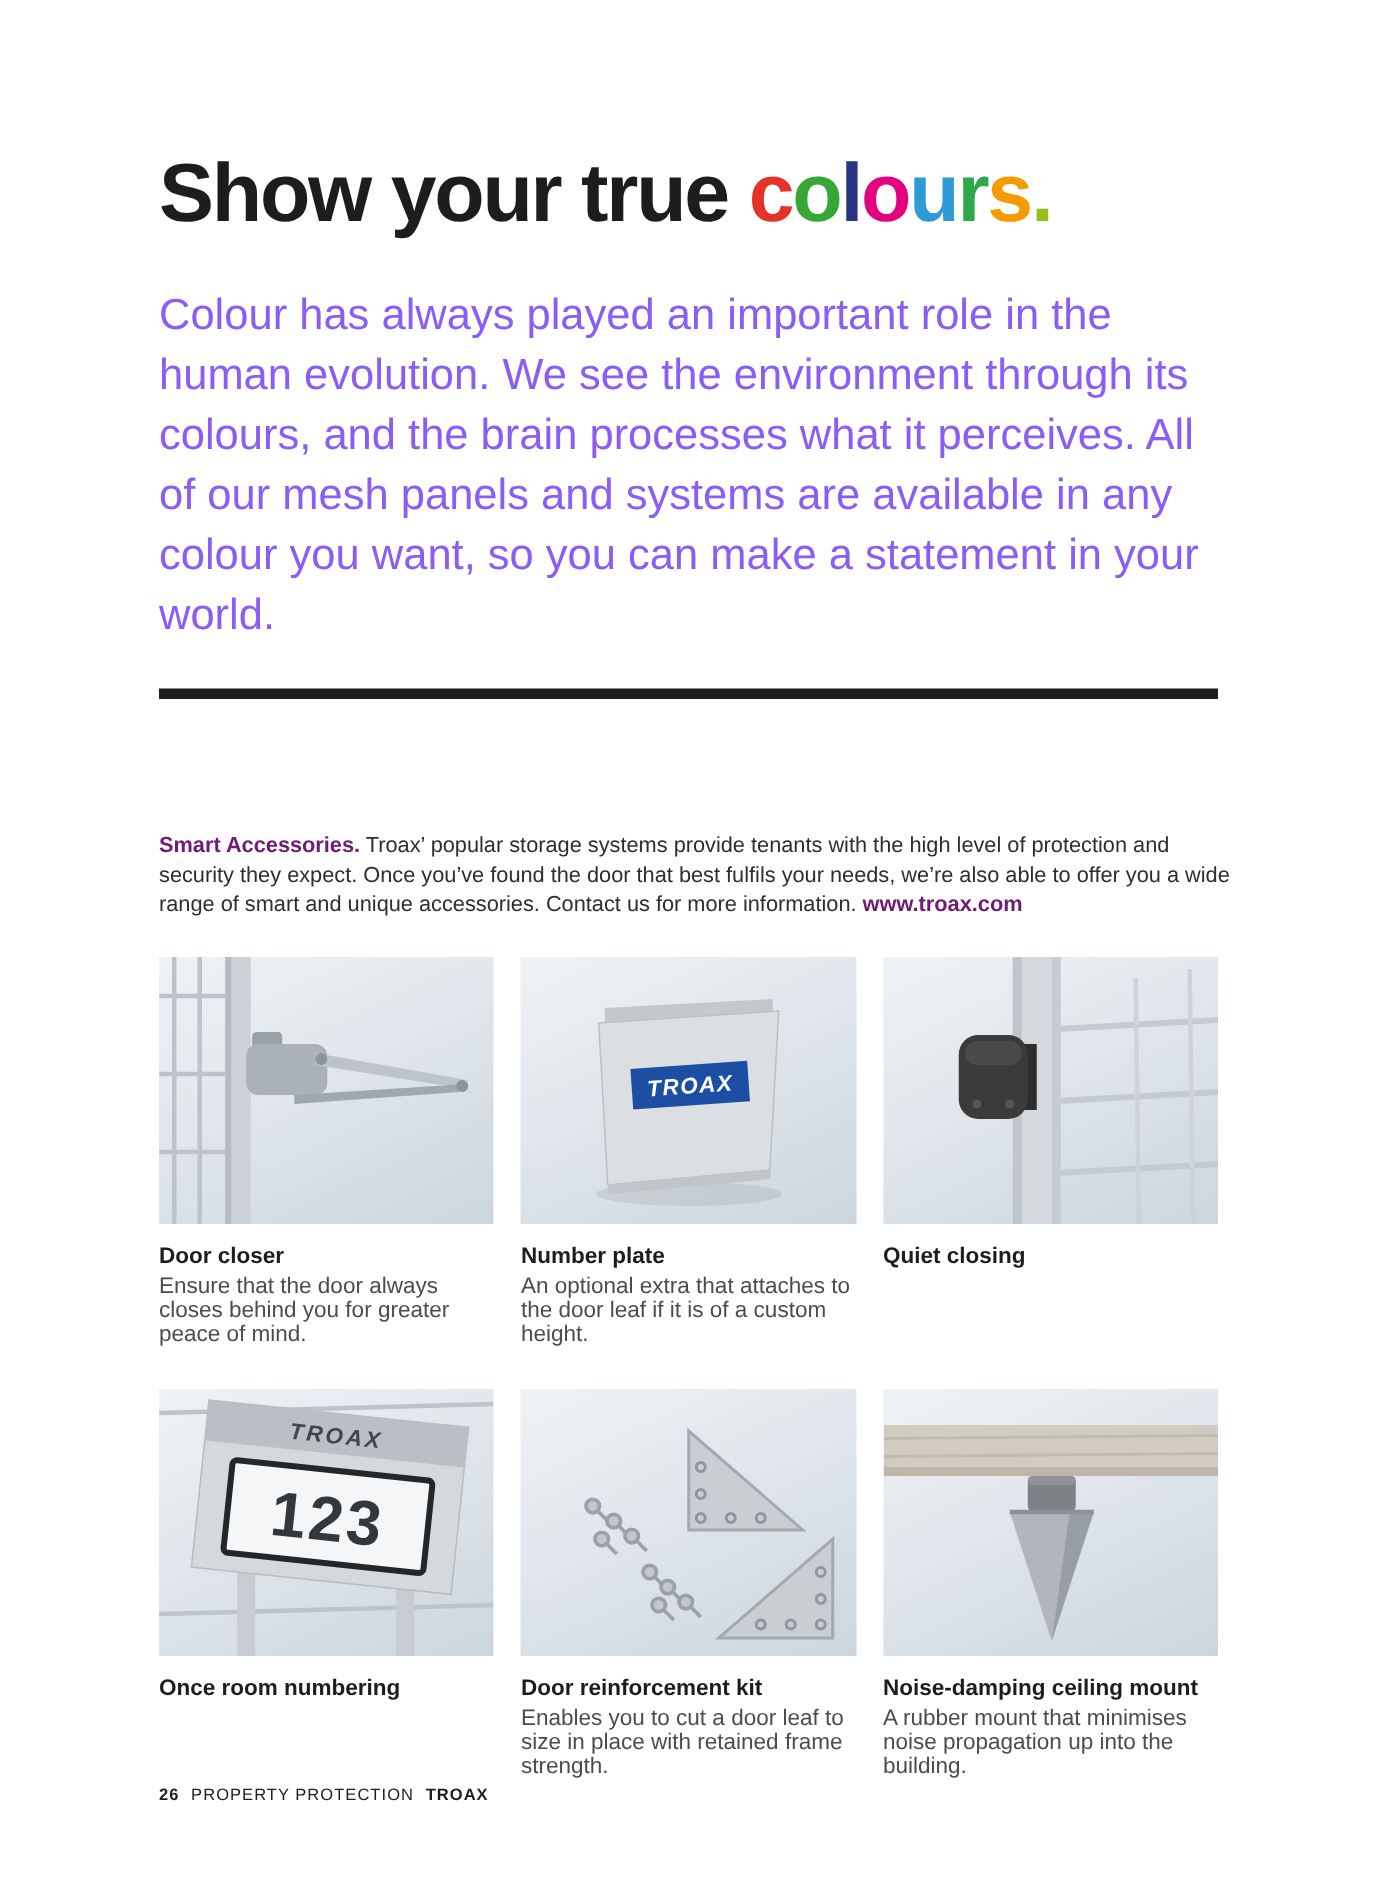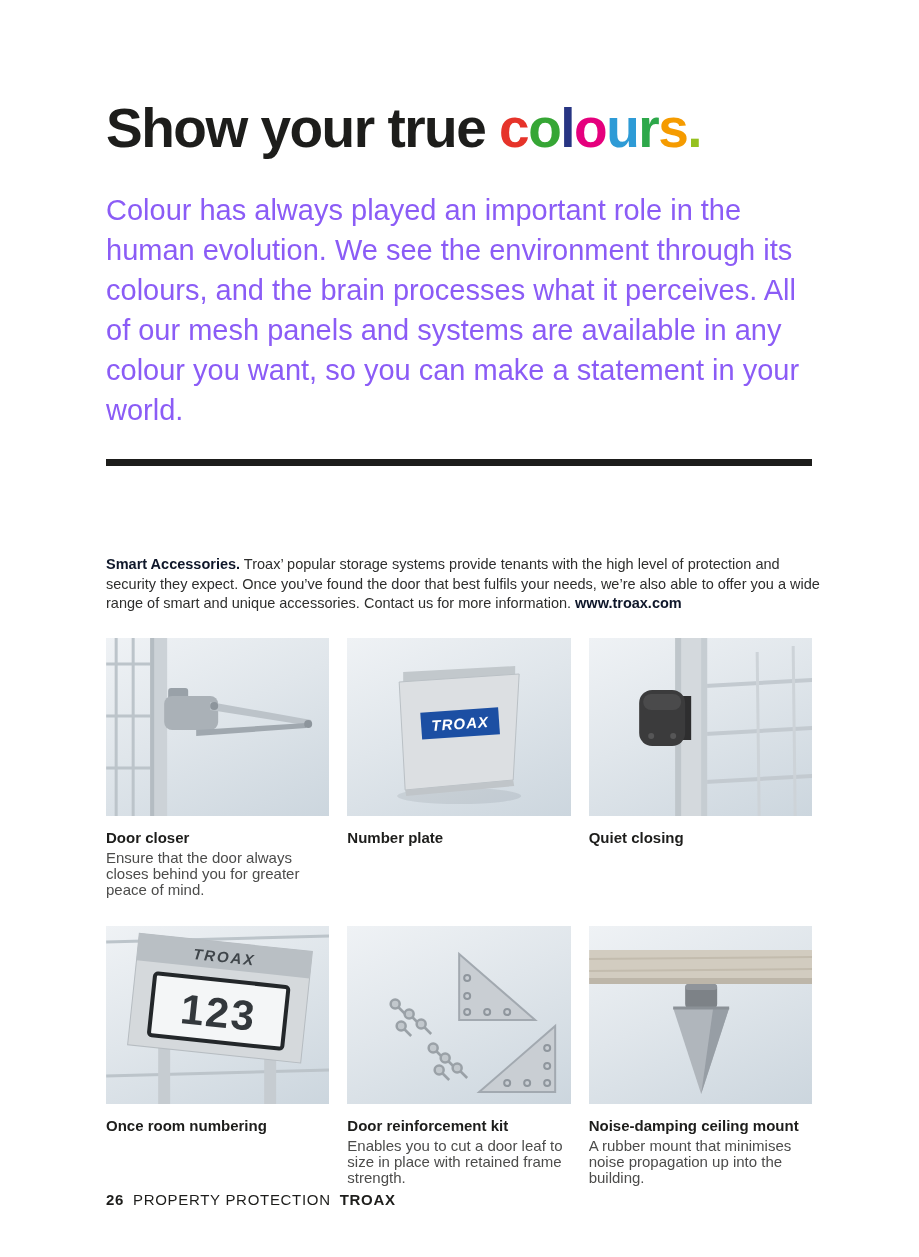--- a/index.html
+++ b/index.html
@@ -47,21 +47,21 @@
   .lead {
     position: absolute;
     left: 106px;
     top: 555px;
     width: 714px;
     margin: 0;
     font-size: 14.5px;
     line-height: 19.5px;
     color: #2e2e2d;
   }
-  .lead strong { color: #0f172a; }
+  .lead strong { color: #701a75; }
   .lead .link { cursor: pointer; }
   .grid {
     position: absolute;
     left: 106px;
     top: 638px;
     width: 706px;
     display: grid;
     grid-template-columns: repeat(3, 1fr);
     column-gap: 18px;
     row-gap: 28px;
@@ -81,21 +81,21 @@
   .card-desc {
     margin: 0;
     font-size: 15px;
     line-height: 16px;
     color: #4c4c4b;
   }
   .footer {
     position: absolute;
     left: 106px;
     top: 1191px;
-    font-size: 15px;
+    font-size: 11px;
     letter-spacing: 0.7px;
     color: #1d1d1b;
   }
   .footer .fb { font-weight: 700; }
   .footer span { margin-right: 4px; }
   .logo-text {
     font-family: "Liberation Sans", sans-serif;
     font-weight: bold;
     font-style: italic;
   }
@@ -148,20 +148,21 @@
           <polygon points="56,34 168,28 168,44 56,50" fill="#c2c8cc"></polygon>
           <polygon points="52,44 172,36 166,142 58,152" fill="#dcdfe2" stroke="#bac0c5" stroke-width="1"></polygon>
           <polygon points="58,152 166,142 167,148 59,158" fill="#c0c5c9"></polygon>
           <g transform="rotate(-4 112 86)">
             <rect x="74" y="72" width="78" height="27" fill="#1c4fa3"></rect>
             <text class="logo-text" x="113" y="91" font-size="15" fill="#ffffff" text-anchor="middle" letter-spacing="1">TROAX</text>
           </g>
         </svg>
       </div>
       <h3 class="card-title">Number plate</h3>
+      <p class="card-desc">An optional extra that attaches to the door leaf if it is of a custom height.</p>
     </div>
 
     <div class="card">
       <div class="card-img">
         <svg viewBox="0 0 223 178">
           <line x1="116" y1="48" x2="223" y2="42" stroke="#c3cad0" stroke-width="4"></line>
           <line x1="116" y1="96" x2="223" y2="90" stroke="#c3cad0" stroke-width="4"></line>
           <line x1="116" y1="144" x2="223" y2="138" stroke="#c3cad0" stroke-width="4"></line>
           <line x1="168" y1="14" x2="170" y2="178" stroke="#cdd3d8" stroke-width="3"></line>
           <line x1="204" y1="8" x2="206" y2="178" stroke="#cdd3d8" stroke-width="3"></line>

